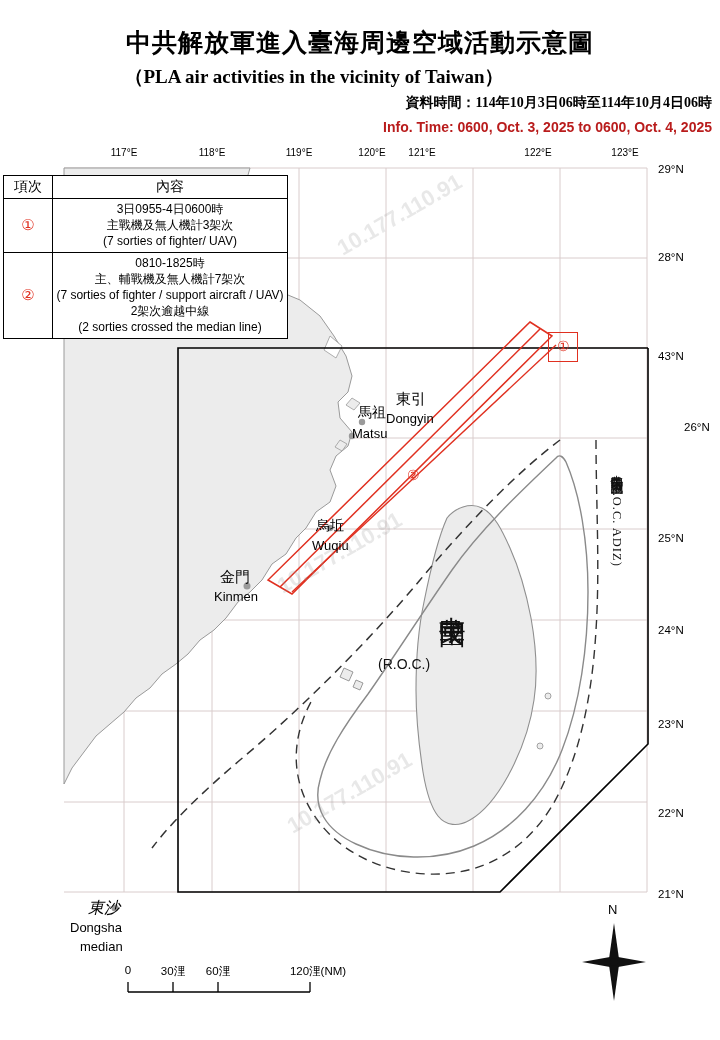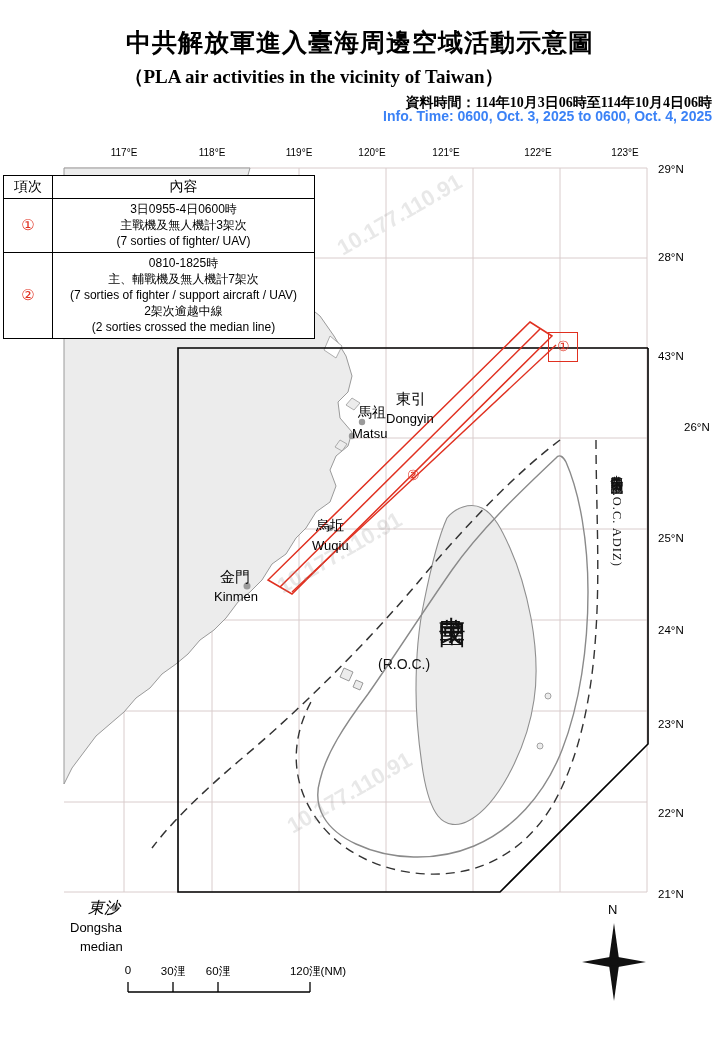--- a/index.html
+++ b/index.html
@@ -44,26 +44,26 @@
     position: absolute;
     top: 94px;
     right: 8px;
     font-family: "Liberation Serif", serif;
     font-size: 14px;
     font-weight: bold;
     color: #000;
   }
   .info-en {
     position: absolute;
-    top: 108px;
+    top: 119px;
     right: 8px;
     font-family: "Liberation Sans", sans-serif;
     font-size: 14px;
     font-weight: bold;
-    color: #3b82f6;
+    color: #b91c1c;
   }
 
   
   #map-area {
     position: absolute;
     left: 0;
     top: 140px;
     width: 720px;
     height: 900px;
   }
@@ -86,21 +86,21 @@
     font-size: 11.5px;
     color: #000;
     white-space: nowrap;
   }
 
   
   #legend {
     position: absolute;
     left: 3px;
     top: 175px;
-    width: 312px;
+    width: 285px;
     border: 1px solid #000;
     background: #fff;
     font-size: 12px;
     border-collapse: collapse;
     z-index: 20;
   }
   #legend td, #legend th {
     border: 1px solid #000;
     padding: 2px 3px;
     text-align: center;
@@ -216,21 +216,21 @@
   <div class="title-en">（PLA air activities in the vicinity of Taiwan）</div>
   <div class="info-zh">資料時間：114年10月3日06時至114年10月4日06時</div>
   <div class="info-en">Info. Time: 0600, Oct. 3, 2025 to 0600, Oct. 4, 2025</div>
 
   <div id="map-area">
 
     <div class="lon-label" style="left:124px; top:7px;">117°E</div>
     <div class="lon-label" style="left:212px; top:7px;">118°E</div>
     <div class="lon-label" style="left:299px; top:7px;">119°E</div>
     <div class="lon-label" style="left:372px; top:7px;">120°E</div>
-    <div class="lon-label" style="left:446px; top:7px;">121°E</div>
+    <div class="lon-label" style="left:422px; top:7px;">121°E</div>
     <div class="lon-label" style="left:538px; top:7px;">122°E</div>
     <div class="lon-label" style="left:625px; top:7px;">123°E</div>
 
     <div class="lat-label" style="left:658px; top:23px;">29°N</div>
     <div class="lat-label" style="left:658px; top:111px;">28°N</div>
     <div class="lat-label" style="left:658px; top:210px;">43°N</div>
     <div class="lat-label" style="left:658px; top:281px;margin-left:26px;">26°N</div>
     <div class="lat-label" style="left:658px; top:392px;">25°N</div>
     <div class="lat-label" style="left:658px; top:484px;">24°N</div>
     <div class="lat-label" style="left:658px; top:578px;">23°N</div>

